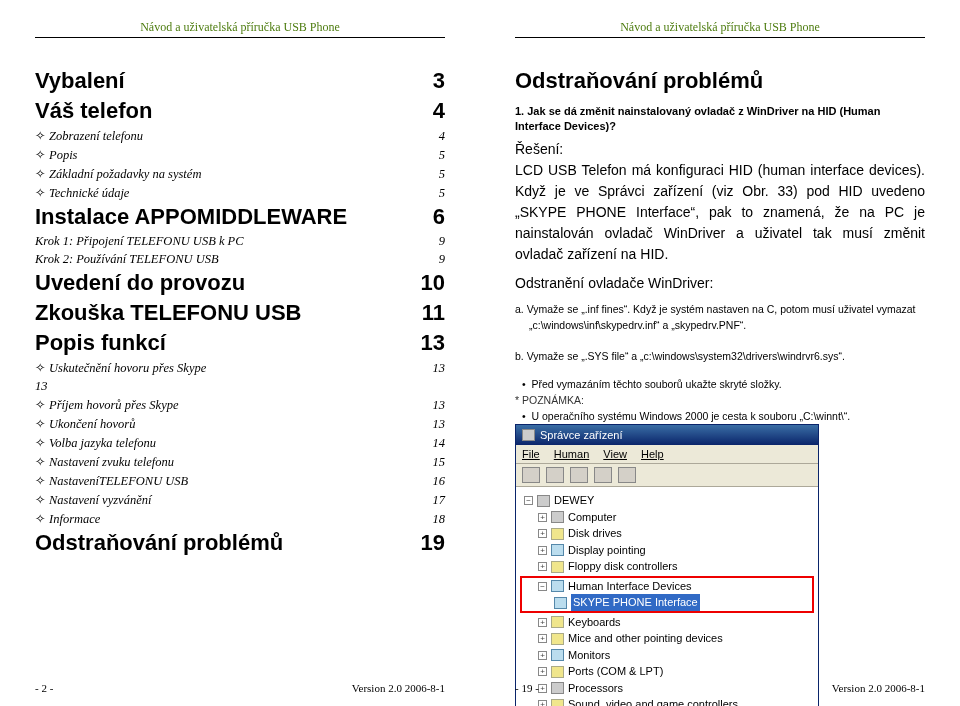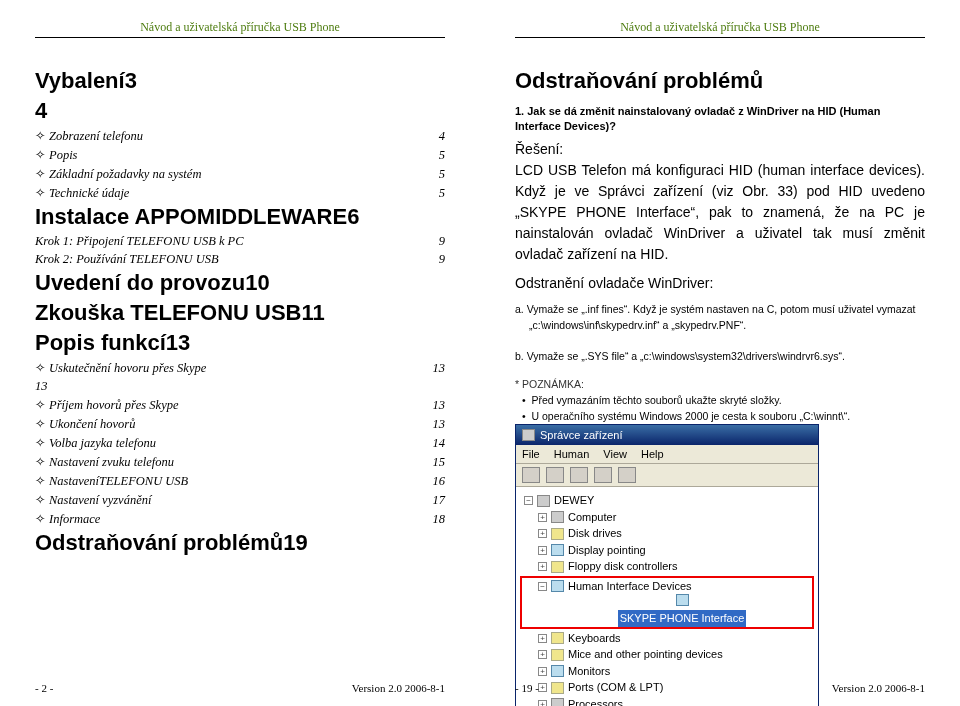--- a/index.html
+++ b/index.html
@@ -21,21 +21,21 @@
     text-align: center;
     font-size: 12px;
     color: #4d7c0f;
     border-bottom: 1px solid #000;
     padding-bottom: 2px;
     margin-bottom: 30px;
     font-family: Georgia, serif;
   }
   .h-row {
     display: flex;
-    justify-content: flex-start;
+    justify-content: space-between;
     align-items: baseline;
     margin-bottom: 4px;
   }
   .h-bold {
     font-family: Arial, sans-serif;
     font-weight: 900;
     font-size: 22px;
     font-stretch: condensed;
   }
   .h-num {
@@ -126,41 +126,41 @@
     padding: 4px 6px;
     display: flex;
     align-items: center;
     gap: 5px;
   }
   .win-menu {
     background: #ece9d8;
     padding: 3px 6px;
     border-bottom: 1px solid #aca899;
   }
-  .win-menu span { margin-right: 11px; }
+  .win-menu span { margin-right: 11px; text-decoration: underline; }
   .win-toolbar {
     background: #ece9d8;
     padding: 3px 6px;
     border-bottom: 1px solid #aca899;
     display: flex;
     gap: 6px;
   }
   .tbtn {
     width: 18px;
     height: 16px;
     background: #d4d0c8;
     border: 1px solid #888;
   }
   .tree {
     padding: 5px 8px;
     line-height: 1.5;
   }
   .tree-row { display: flex; align-items: center; gap: 4px; }
   .tree-row.l1 { padding-left: 14px; }
-  .tree-row.sel { padding-left: 30px; flex-direction: column; }
+  .tree-row.sel { padding-left: 30px; }
   .ic {
     width: 13px; height: 12px;
     background: #f0e68c;
     border: 1px solid #aa8;
     display: inline-block;
     flex-shrink: 0;
   }
   .ic.pc { background:#ccc; border-color:#888; }
   .ic.dev { background:#bde; border-color:#58a; }
   .plus {
@@ -182,20 +182,21 @@
 <body>
 
 <div class="page">
   <div class="header">Návod a uživatelská příručka USB Phone</div>
   <div id="toc">
       <div class="h-row">
         <span class="h-bold">Vybalení</span>
         <span class="h-num">3</span>
       </div>
       <div class="h-row">
+        <span class="h-bold">Váš telefon</span>
         <span class="h-num">4</span>
       </div>
       <div class="sub-row">
         <span class="sub-bullet-i"><span class="bullet-sym">✧</span>Zobrazení telefonu</span>
         <span class="sub-num">4</span>
       </div>
       <div class="sub-row">
         <span class="sub-bullet-i"><span class="bullet-sym">✧</span>Popis</span>
         <span class="sub-num">5</span>
       </div>
@@ -281,22 +282,22 @@
   <div class="header">Návod a uživatelská příručka USB Phone</div>
   <div class="right-title">Odstraňování problémů</div>
   <div class="q">1. Jak se dá změnit nainstalovaný ovladač z WinDriver na HID (Human Interface Devices)?</div>
   <div class="p">
     <span>Řešení:</span><br>
     <span>LCD USB Telefon má konfiguraci HID (human interface devices). Když je ve Správci zařízení (viz Obr. 33) pod HID uvedeno „SKYPE PHONE Interface“, pak to znamená, že na PC je nainstalován ovladač WinDriver a uživatel tak musí změnit ovladač zařízení na HID.</span>
   </div>
   <div class="p">Odstranění ovladače WinDriver:</div>
   <div class="p-list">a.  Vymaže se „.inf fines“. Když je systém nastaven na C, potom musí uživatel vymazat „c:\windows\inf\skypedrv.inf“ a „skypedrv.PNF“.</div>
   <div class="p-list" style="margin-bottom:12px">b.  Vymaže se „.SYS file“ a „c:\windows\system32\drivers\windrvr6.sys“.</div>
+  <div class="note note-b">•&nbsp;&nbsp;<span>Před vymazáním těchto souborů ukažte skryté složky.</span></div>
   <div class="note" style="color:#333"><span>* POZNÁMKA:</span></div>
-  <div class="note note-b">•&nbsp;&nbsp;<span>Před vymazáním těchto souborů ukažte skryté složky.</span></div>
   <div class="note note-b">•&nbsp;&nbsp;<span>U operačního systému Windows 2000 je cesta k souboru „C:\winnt\“.</span></div>
 
   <div class="win">
     <div class="win-title">
       <span class="ic pc"></span>
       <span>Správce zařízení</span>
     </div>
     <div class="win-menu">
       <span>File</span>
       <span>Human</span>

